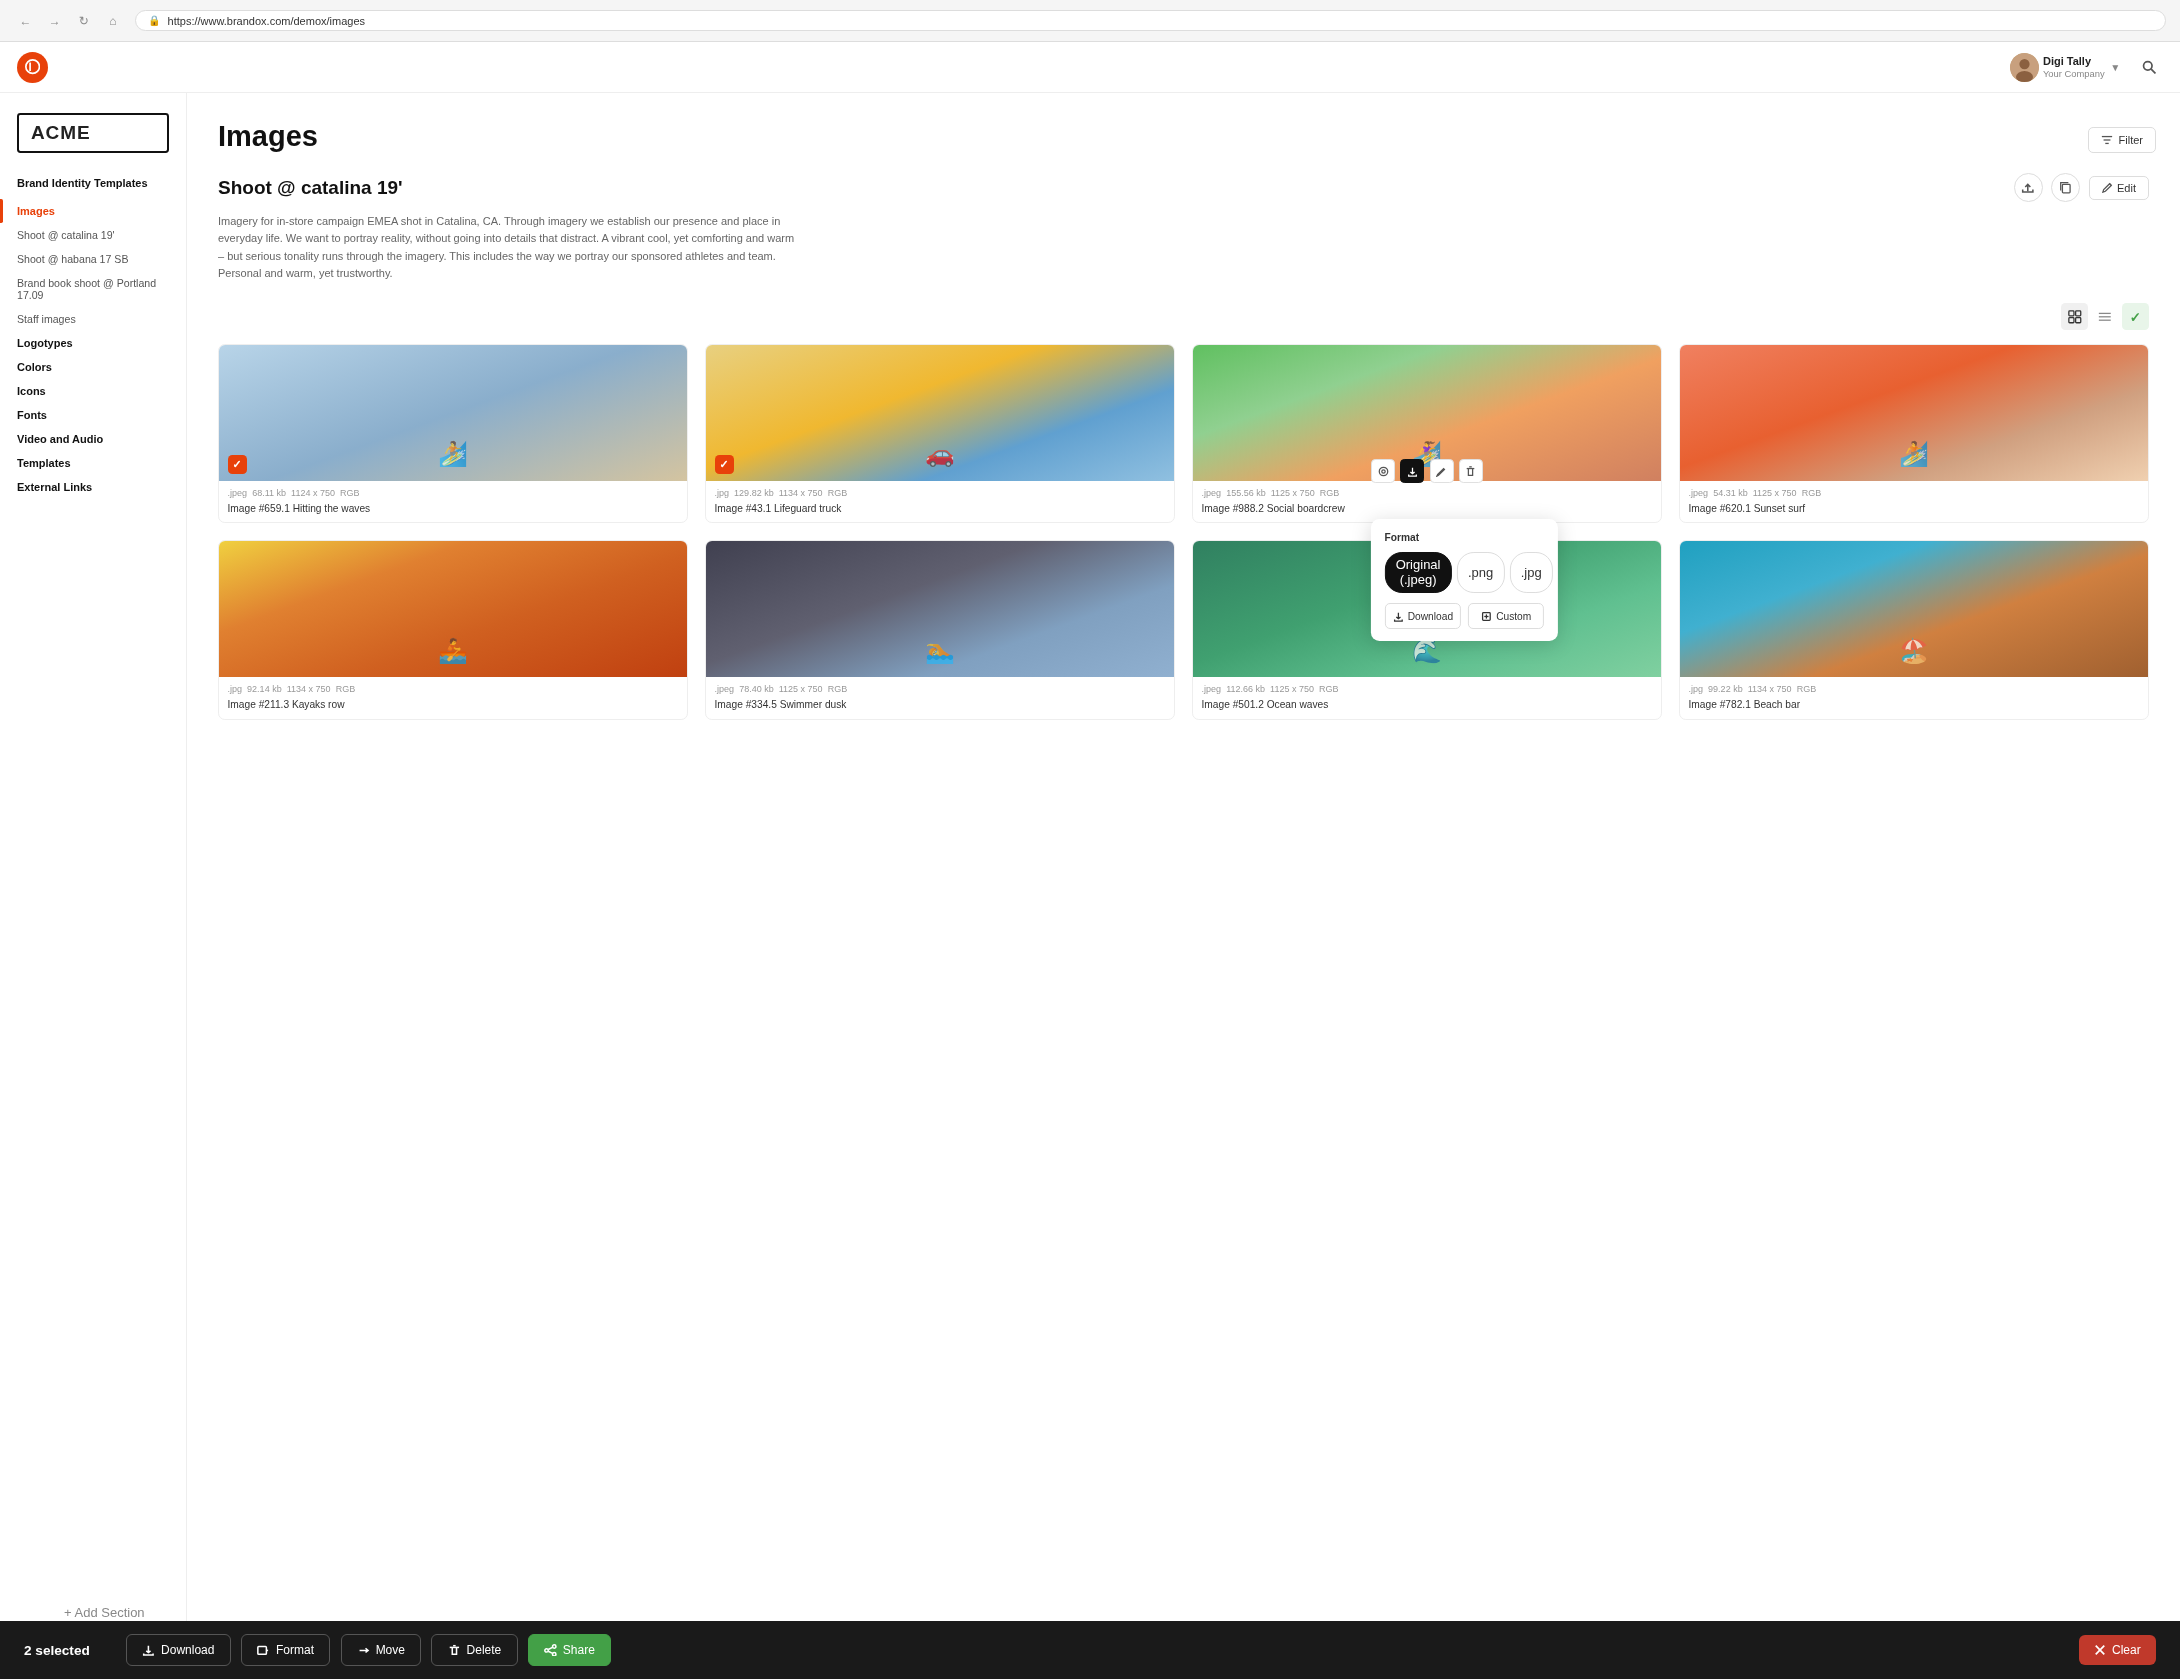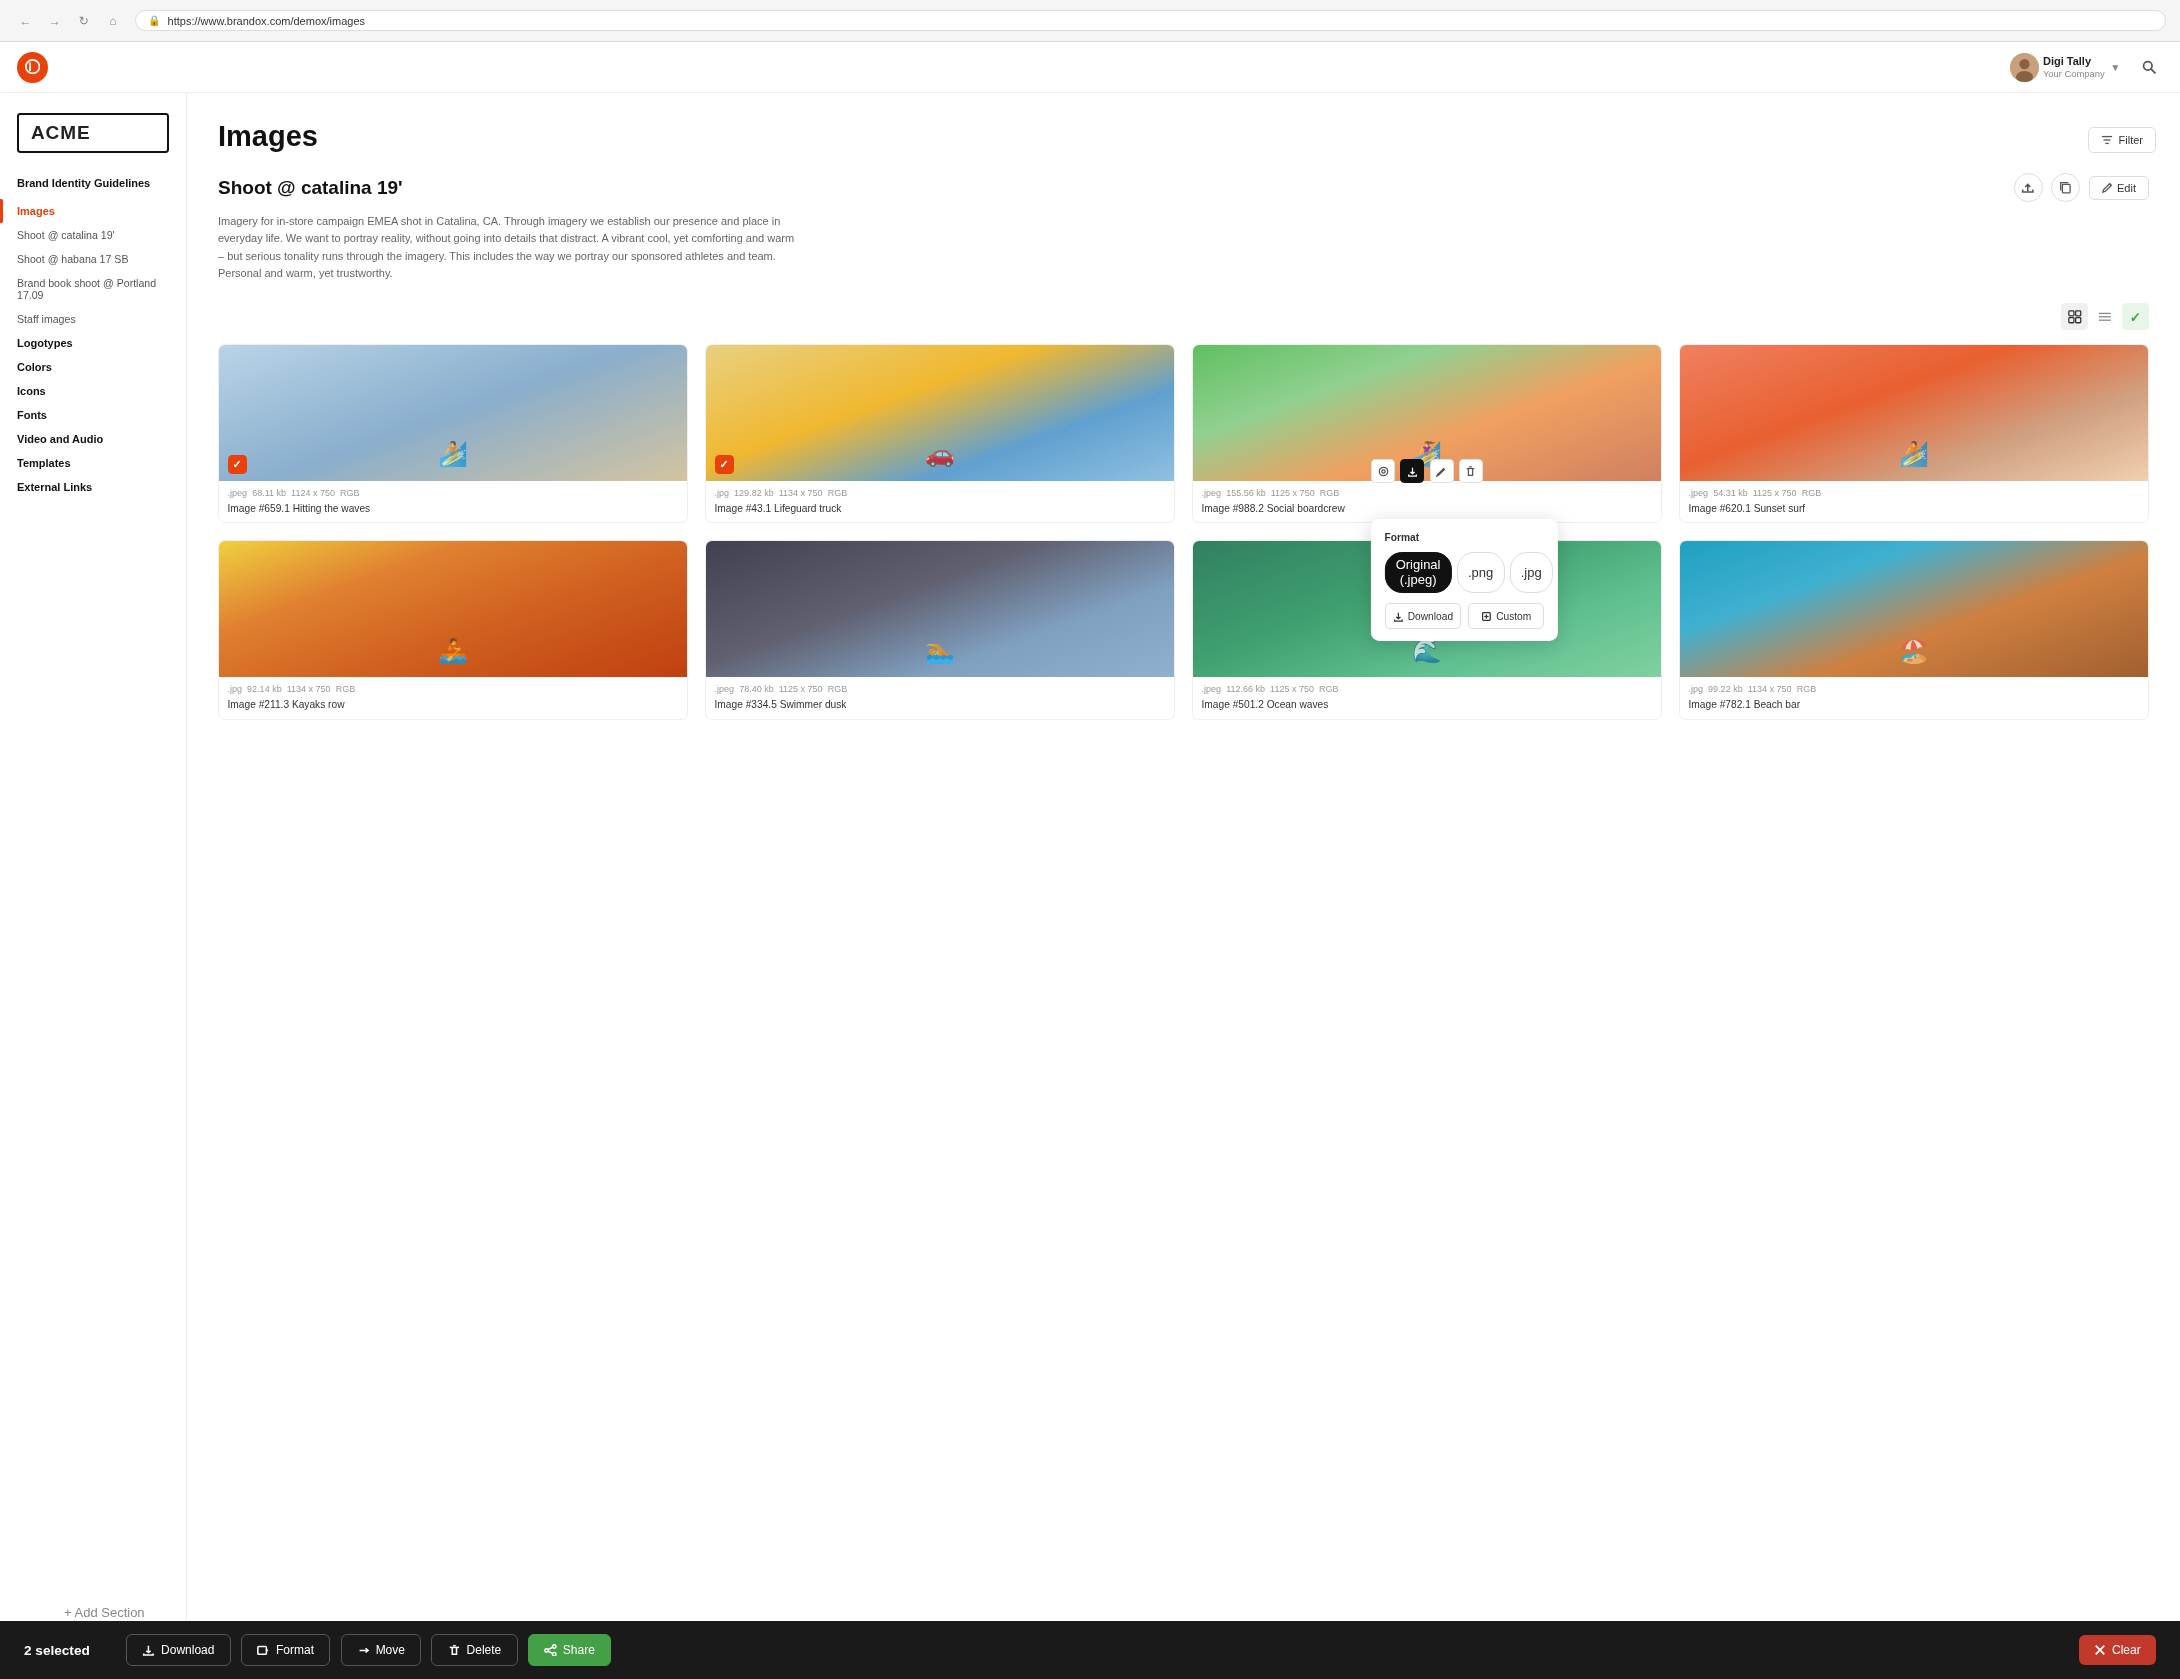--- a/index.html
+++ b/index.html
@@ -466,21 +466,21 @@
         <circle cx="8" cy="8" r="5"></circle>
         <line x1="12" y1="12" x2="17" y2="17"></line>
       </svg>
     </button>
   </div>
 
   <div class="main-layout">
 
     <nav class="sidebar">
       <div class="sidebar-logo">ACME</div>
-      <div class="sidebar-section-title">Brand Identity Guidelines</div>
+      <div class="sidebar-section-title">Brand Identity Templates</div>
       <ul class="sidebar-nav">
         <li class="sidebar-nav-item active">Images</li>
         <li class="sidebar-nav-item sub-item">Shoot @ catalina 19'</li>
         <li class="sidebar-nav-item sub-item">Shoot @ habana 17 SB</li>
         <li class="sidebar-nav-item sub-item">Brand book shoot @ Portland 17.09</li>
         <li class="sidebar-nav-item sub-item">Staff images</li>
         <li class="sidebar-nav-item bold-item">Logotypes</li>
         <li class="sidebar-nav-item bold-item">Colors</li>
         <li class="sidebar-nav-item bold-item">Icons</li>
         <li class="sidebar-nav-item bold-item">Fonts</li>

